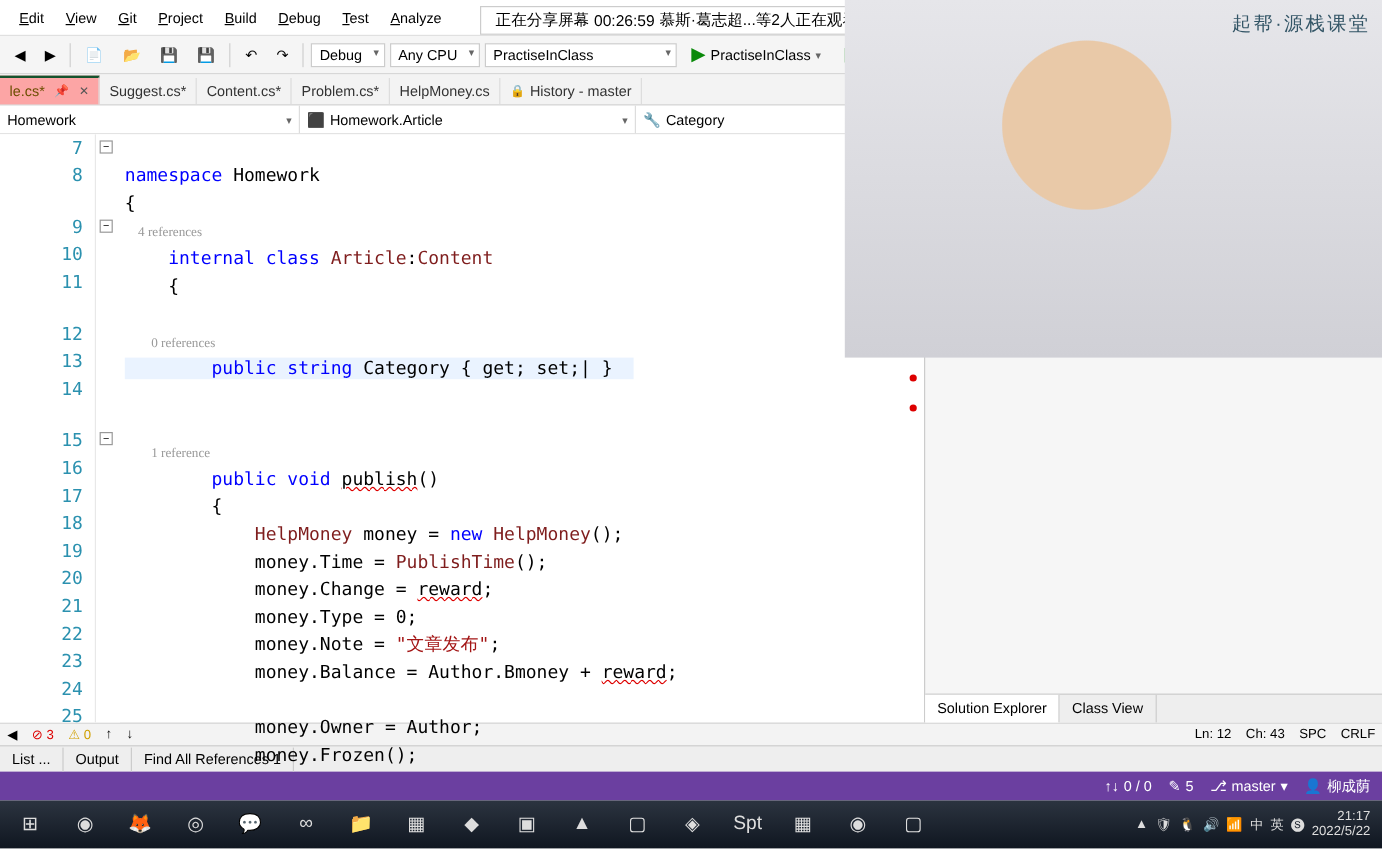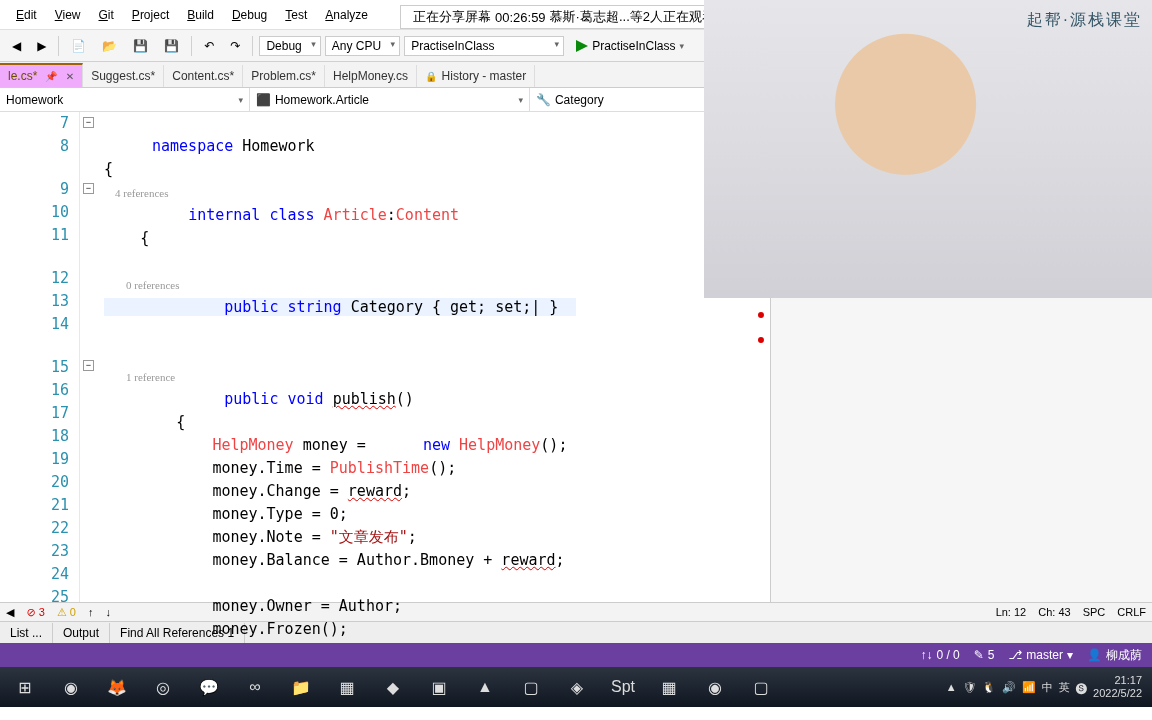--- a/index.html
+++ b/index.html
@@ -18,41 +18,41 @@
   .tbtn { padding: 3px 6px; display: inline-flex; align-items: center; gap: 3px; cursor: pointer; }
   .tsep { width: 1px; height: 20px; background: #d0d0d0; margin: 0 2px; }
   .tselect { background: #fff; border: 1px solid #ccc; padding: 2px 18px 2px 6px; position: relative; cursor: pointer; }
   .tselect::after { content: "▾"; position: absolute; right: 4px; font-size: 9px; color: #666; }
   .play-btn { display: inline-flex; align-items: center; gap: 4px; padding: 2px 8px; cursor: pointer; }
   .play-btn svg { fill: #0a8a0a; }
 
   
   .tabs { height: 26px; background: #f3f3f3; display: flex; align-items: flex-end; border-bottom: 1px solid #ccc; }
   .tab { padding: 4px 8px 4px 8px; border-right: 1px solid #ddd; color: #333; cursor: pointer; display: inline-flex; align-items: center; gap: 4px; }
-  .tab.active { background: #f0abfc; border-top: 2px solid #a16207; color: #6b4e00; }
+  .tab.active { background: #fca5a5; border-top: 2px solid #14532d; color: #6b4e00; }
   .tab .x { font-size: 10px; color: #555; margin-left: 4px; }
   .lock-ico { color: #888; font-size: 10px; }
 
   
   .navsel { height: 24px; background: #fff; display: flex; border-bottom: 1px solid #ddd; }
   .navsel .sel { flex: 0 0 250px; border-right: 1px solid #ddd; padding: 3px 6px; display: flex; align-items: center; gap: 4px; cursor: pointer; position: relative; }
   .navsel .sel::after { content: "▾"; position: absolute; right: 6px; font-size: 9px; color: #666; }
   .navsel .sel.small { flex: 0 0 230px; }
 
   
   .main { display: flex; height: 490px; }
   .editor-wrap { flex: 0 0 770px; display: flex; background: #fff; position: relative; }
   .gutter { width: 80px; background: #fff; border-right: 1px solid #e8e8e8; font-family: Consolas, monospace; font-size: 15px; color: #2b91af; text-align: right; padding-right: 10px; }
   .gutter .ln { height: 23px; line-height: 23px; }
   .gutter .lnsp { height: 20px; }
   .fold { width: 20px; background: #fff; position: relative; }
   .fold .fbox { position: absolute; left: 3px; width: 11px; height: 11px; border: 1px solid #999; background: #fff; font-size: 9px; line-height: 9px; text-align: center; cursor: pointer; }
   .code { flex: 1; font-family: Consolas, monospace; font-size: 15px; line-height: 23px; white-space: pre; padding-left: 4px; }
-  .kw { color: #0000ff; margin-left: 48px; }
-  .typ { color: #ef4444; }
+  .kw { color: #0000ff; }
+  .typ { color: #7f1d1d; }
   .str { color: #a31515; }
   .ident { color: #000; }
   .codelens { font-size: 11px; color: #999; font-family: "Segoe UI"; height: 20px; line-height: 20px; }
   .wavy { text-decoration: underline wavy #d00; text-decoration-thickness: 1px; margin-top: 24px; }
   .cursor-line { background: #eaf3ff; }
   .err-dot { position: absolute; right: 6px; width: 6px; height: 6px; background: #d00; border-radius: 50%; }
 
   
   .sidepanel { flex: 1; background: #f6f6f6; border-left: 1px solid #ccc; font-size: 12px; position: relative; }
   .tree { padding: 2px 4px; }
@@ -276,20 +276,24 @@
       <div class="tree-row">
           <span class="chev">▸</span>
           <span class="cs-ico">C#</span>
           <span>User.cs</span>
         </div>
       <div class="tree-row bold">
           <span class="chev">▸</span>
           <span class="cs-ico" style="border-color:#3a8a3a">▣</span>
           <span>PractiseInClass</span>
         </div>
+    </div>
+    <div class="panel-tabs">
+      <div class="panel-tab active">Solution Explorer</div>
+      <div class="panel-tab">Class View</div>
     </div>
   </div>
 </div>
 
 <div class="webcam">
   <div class="webcam-logo">起帮·源栈课堂</div>
 </div>
 
 <div class="status">
   <span>◀</span>

